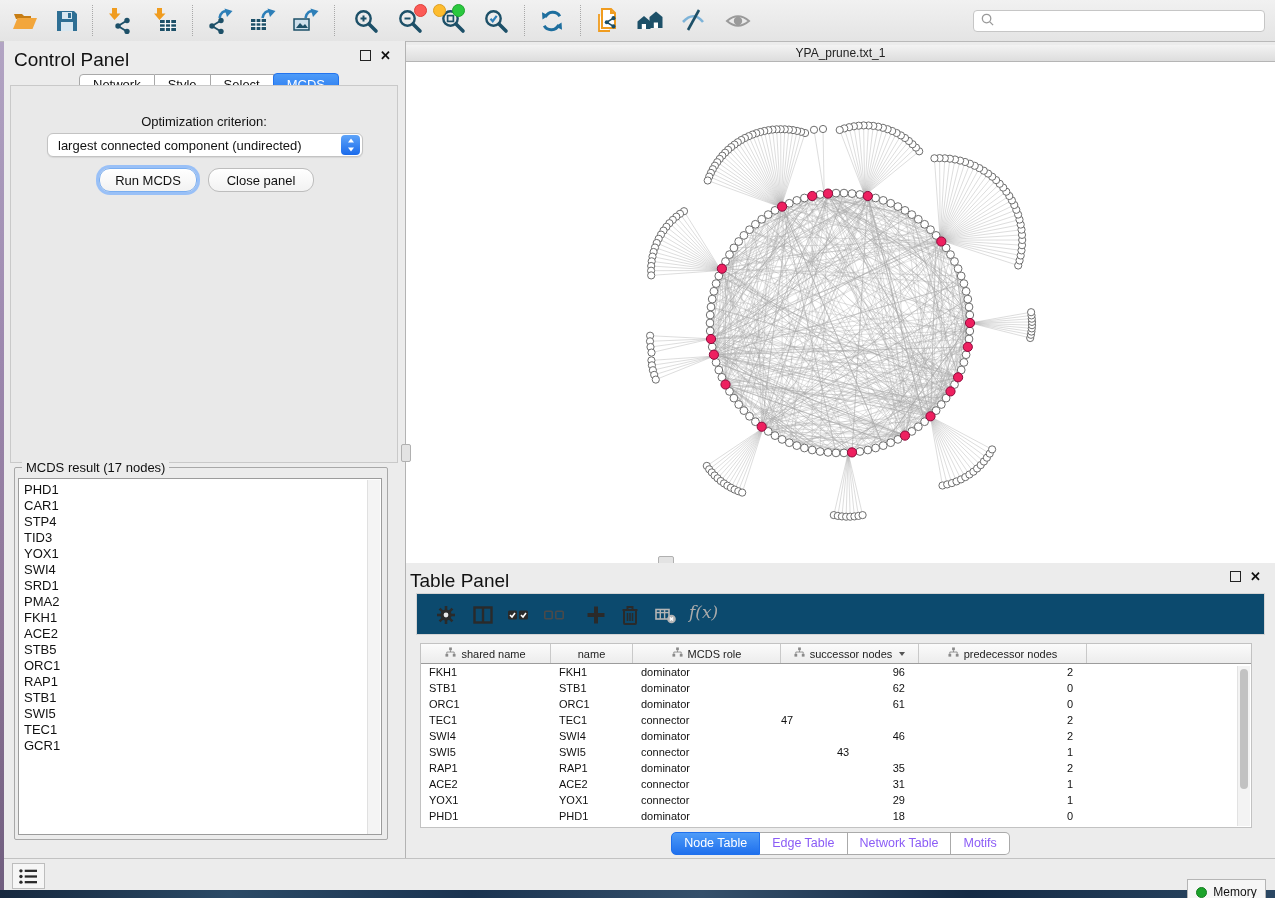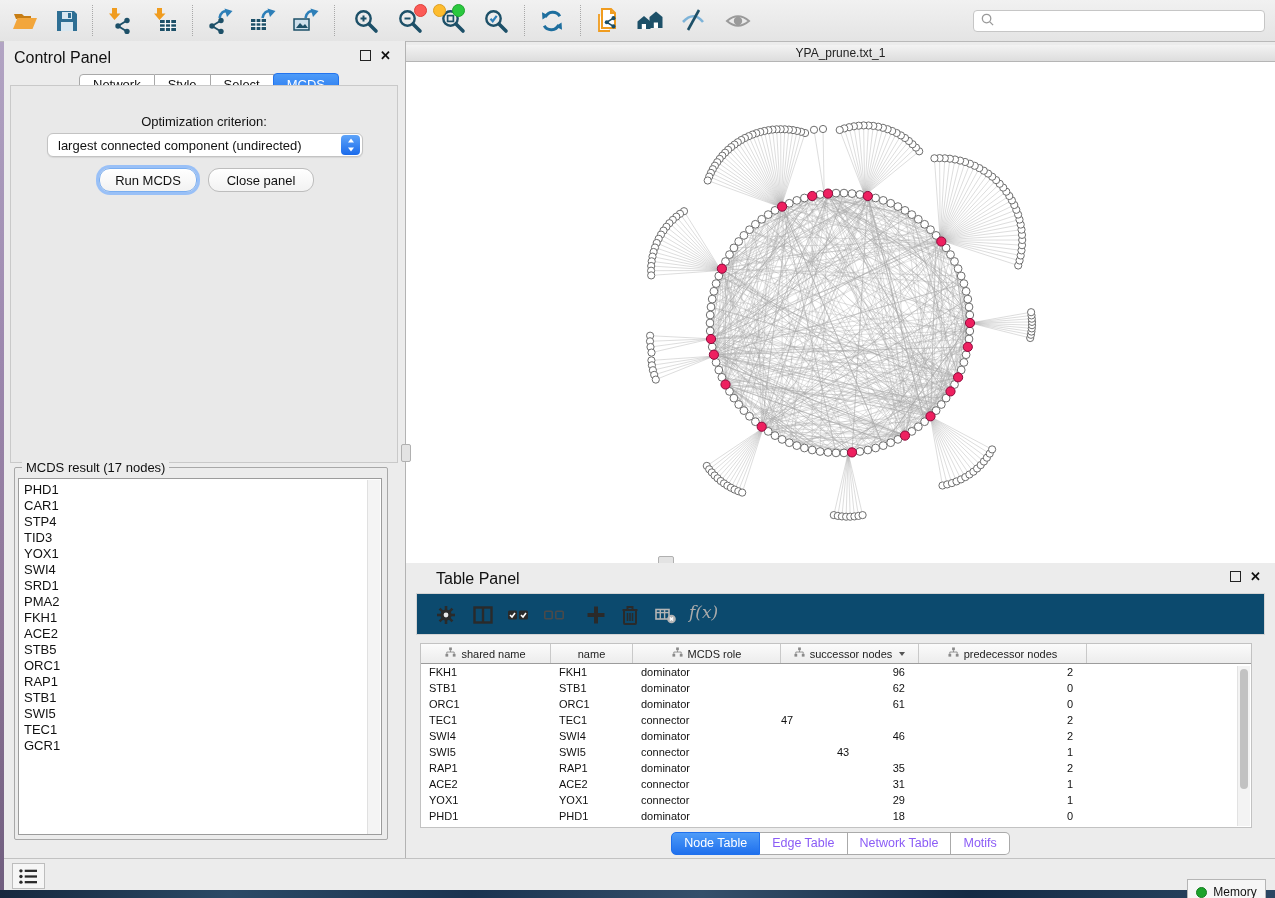--- a/index.html
+++ b/index.html
@@ -15,21 +15,21 @@
   
   #toolbar{left:0;top:0;width:1275px;height:41px;background:linear-gradient(#f1f1f1,#e4e4e4);
     border-bottom:1px solid #b9b9b9;}
   .tb-icon{position:absolute;top:7px;width:27px;height:27px;display:flex;align-items:center;justify-content:center;}
   .tb-icon svg{width:26px;height:26px;}
   .tb-sep{position:absolute;top:5px;width:0;height:31px;border-left:1px dotted #a8a8a8;}
   #search-box{position:absolute;left:973px;top:10px;width:292px;height:22px;background:#fff;
     border:1px solid #c6c6c6;border-radius:4px;display:flex;align-items:center;padding-left:6px;box-sizing:border-box;}
   #search-box input{border:none;outline:none;flex:1;font-size:12px;background:transparent;margin-left:4px;font-family:"Liberation Sans",sans-serif;}
   
-  .panel-title{font-size:16px;color:#111;}
+  .panel-title{font-size:19px;color:#111;}
   .win-btns{position:absolute;display:flex;gap:9px;align-items:center;}
   .win-restore{width:9px;height:9px;border:1.6px solid #222;background:transparent;display:inline-block;}
   .win-close{font-size:13px;font-weight:bold;color:#111;line-height:9px;}
   
   #control-panel{left:4px;top:41px;width:402px;height:817px;background:#ececec;border-right:1px solid #b3b3b3;box-sizing:border-box;}
   #cp-title{position:absolute;left:10px;top:8px;}
   #cp-tabs{position:absolute;left:75px;top:33px;height:22px;display:flex;align-items:center;}
   .cp-tab{height:20px;line-height:20px;padding:0 13px;font-size:13px;background:#fff;border:1px solid #a9a9a9;border-left:none;color:#111;}
   .cp-tab.first{border-left:1px solid #a9a9a9;border-radius:4px 0 0 4px;}
   .cp-tab.active{background:linear-gradient(#4d9bf8,#2374ee);color:#fff;border:1px solid #2374ee;border-radius:4px;height:22px;line-height:22px;margin-left:-1px;}
@@ -56,21 +56,21 @@
   #tl-red{left:414px;background:#fc5b57;border:0.5px solid #dd3f39;}
   #tl-yellow{left:433px;background:#fdbc2e;border:0.5px solid #dd9f22;}
   #tl-green{left:452px;background:#2ac83e;border:0.5px solid #1fa42f;}
   #net-title{position:absolute;left:406px;top:46px;width:869px;text-align:center;font-size:12px;color:#222;}
   #net-canvas{left:406px;top:62px;width:869px;height:501px;background:#ffffff;}
   #v-split{left:405px;top:45px;width:1px;height:518px;background:#b3b3b3;}
   #v-handle{left:401px;top:444px;width:8px;height:16px;background:#e3e3e3;border:1px solid #b0b0b0;border-radius:2px;}
   #h-handle{left:658px;top:556px;width:14px;height:7px;background:#e3e3e3;border:1px solid #b0b0b0;border-radius:2px;}
   
   #table-panel{left:406px;top:563px;width:869px;height:295px;background:#ececec;}
-  #tp-title{position:absolute;left:30px;top:7px;text-align:right;}
+  #tp-title{position:absolute;left:4px;top:7px;text-align:right;}
   #tp-toolbar{position:absolute;left:10px;top:30px;width:849px;height:42px;background:#0c4a6e;border:1px solid #d4d4d4;box-sizing:border-box;}
   .tp-icon{position:absolute;top:10px;width:22px;height:22px;}
   .tp-icon svg{width:22px;height:22px;}
   #fx-label{position:absolute;left:272px;top:8px;font-family:"DejaVu Serif",serif;font-style:italic;font-size:17px;color:#ababab;}
   #tbl{position:absolute;left:14px;top:80px;width:832px;height:185px;background:#fff;border:1px solid #c2c2c2;box-sizing:border-box;}
   #tbl-header{position:absolute;left:0;top:0;width:100%;height:20px;background:linear-gradient(#fbfbfb,#ececec);
      border-bottom:1px solid #9c9c9c;display:flex;box-sizing:border-box;}
   .th{display:flex;align-items:center;justify-content:center;gap:5px;font-size:11px;color:#222;
      border-right:1px solid #c9c9c9;box-sizing:border-box;height:100%;}
   .sort-chev{width:0;height:0;border-left:3.5px solid transparent;border-right:3.5px solid transparent;border-top:4px solid #555;margin-left:2px;}

